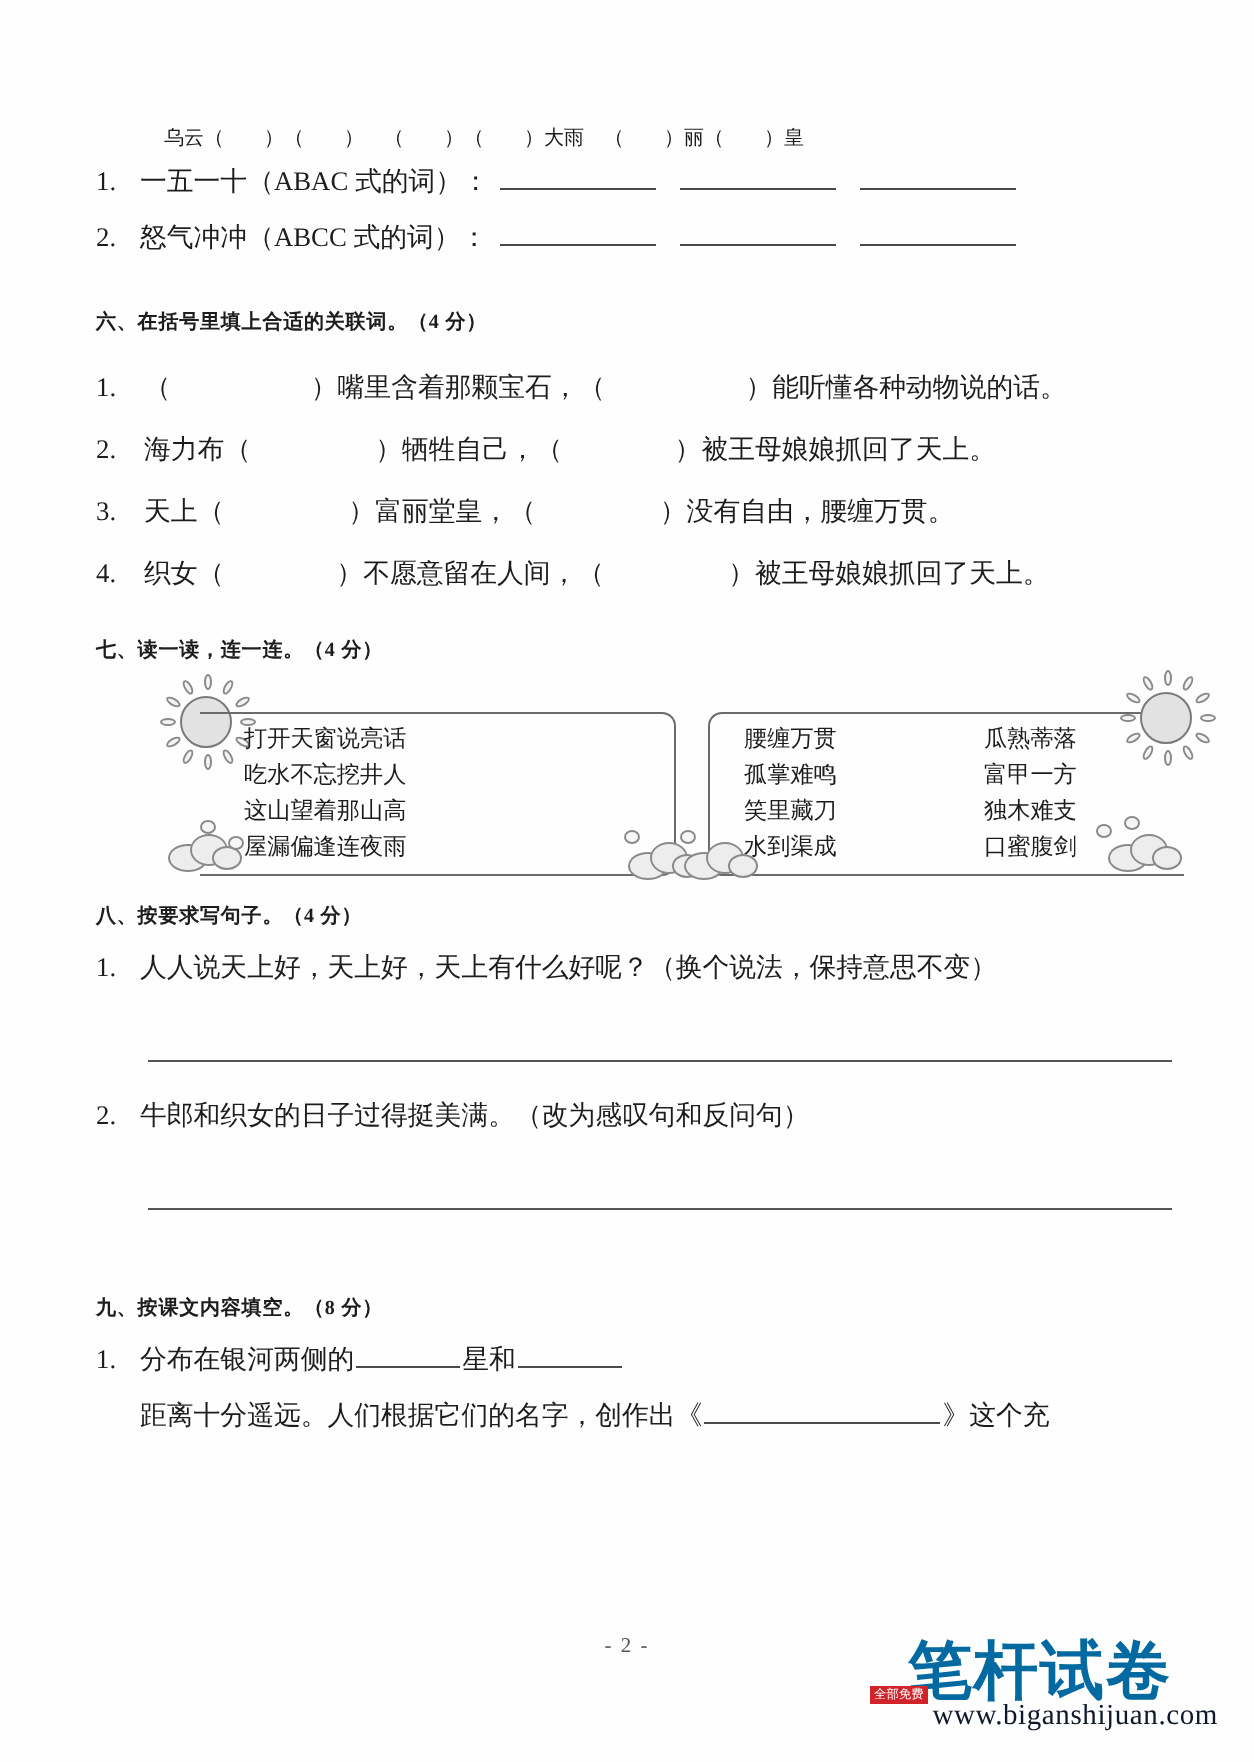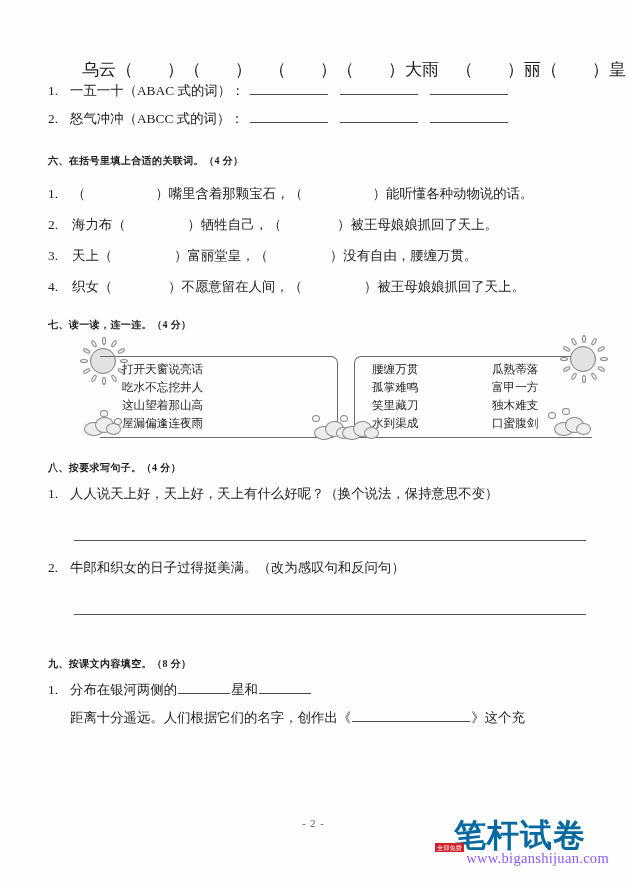--- a/index.html
+++ b/index.html
@@ -28,21 +28,21 @@
     position: absolute;
     left: 48px;
     top: 56px;
     width: 540px;
   }
   .cjk { font-family: "Liberation Serif", "DejaVu Serif", serif; }
 
   
   .carry-line {
     margin-left: 34px;
-    font-size: 17px;
+    font-size: 10px;
     height: 26px;
     display: flex;
     align-items: center;
     white-space: pre;
   }
 
   
   .subitem {
     display: flex;
     align-items: baseline;
@@ -227,21 +227,21 @@
     font-weight: bold;
     color: #0369a1;
     letter-spacing: 1px;
     line-height: 30px;
     font-family: "Liberation Sans", sans-serif;
     text-align: center;
     padding-right: 2px;
   }
   .wm-url {
     font-size: 14.5px;
-    color: #8b5cf6;
+    color: #0f172a;
     font-family: "Liberation Serif", serif;
     letter-spacing: 0.3px;
     line-height: 16px;
     text-align: right;
   }
   .wm-badge {
     position: absolute;
     left: 2px;
     top: 23px;
     background: #d2232a;
@@ -404,21 +404,21 @@
         <span class="ray" style="transform:rotate(150deg)"></span>
         <span class="ray" style="transform:rotate(180deg)"></span>
         <span class="ray" style="transform:rotate(210deg)"></span>
         <span class="ray" style="transform:rotate(240deg)"></span>
         <span class="ray" style="transform:rotate(270deg)"></span>
         <span class="ray" style="transform:rotate(300deg)"></span>
         <span class="ray" style="transform:rotate(330deg)"></span>
       </div>
     </div>
 
-    <div class="section-title cjk" style="margin-top:15px;">八、按要求写句子。（4 分）</div>
+    <div class="section-title cjk" style="margin-top:5px;">八、按要求写句子。（4 分）</div>
 
     <div class="subitem cjk">
       <span class="num">1.</span>
       <span>人人说天上好，天上好，天上有什么好呢？（换个说法，保持意思不变）</span>
     </div>
     <div class="spacer-26"></div>
     <div class="write-line"></div>
     <div class="spacer-18"></div>
 
     <div class="subitem cjk">

